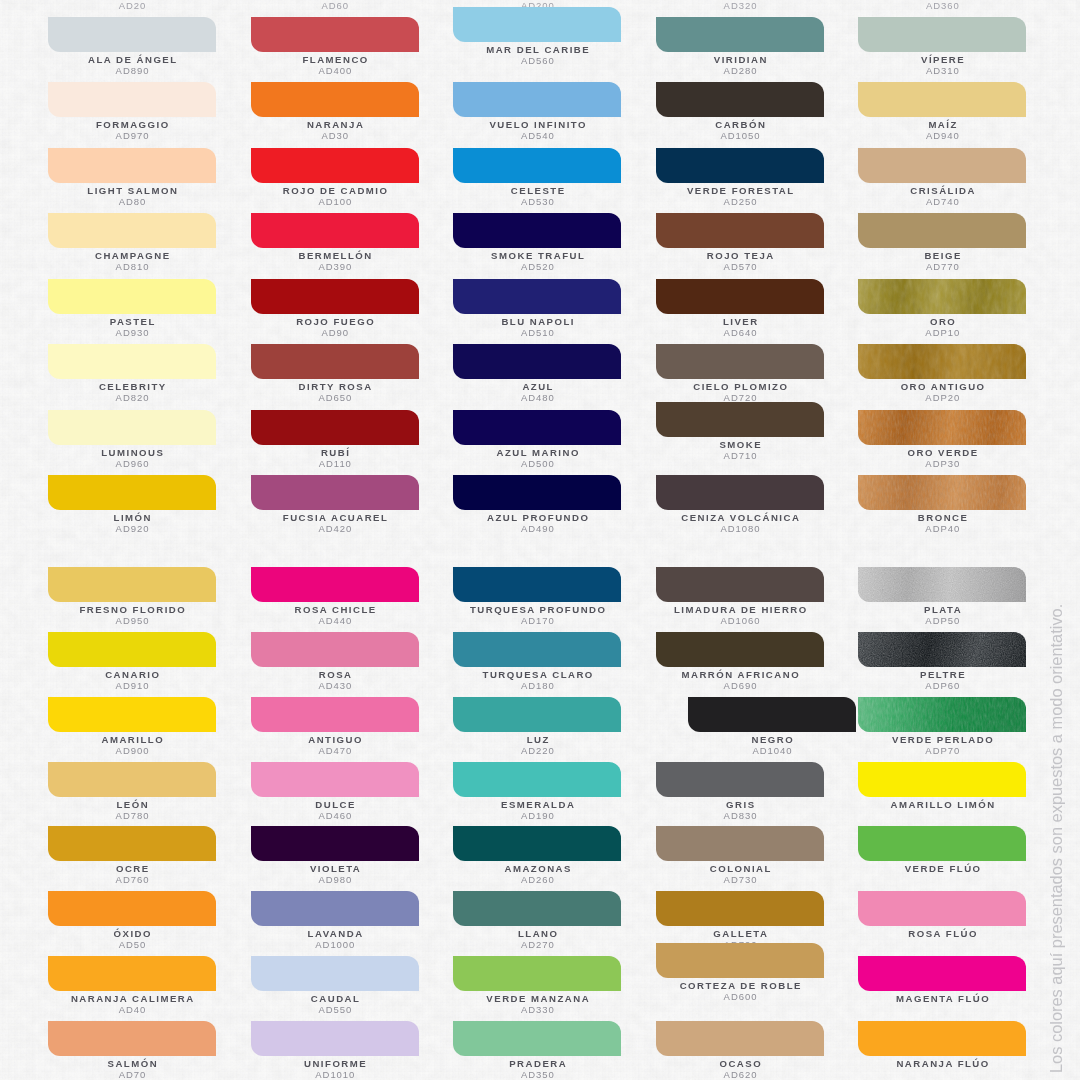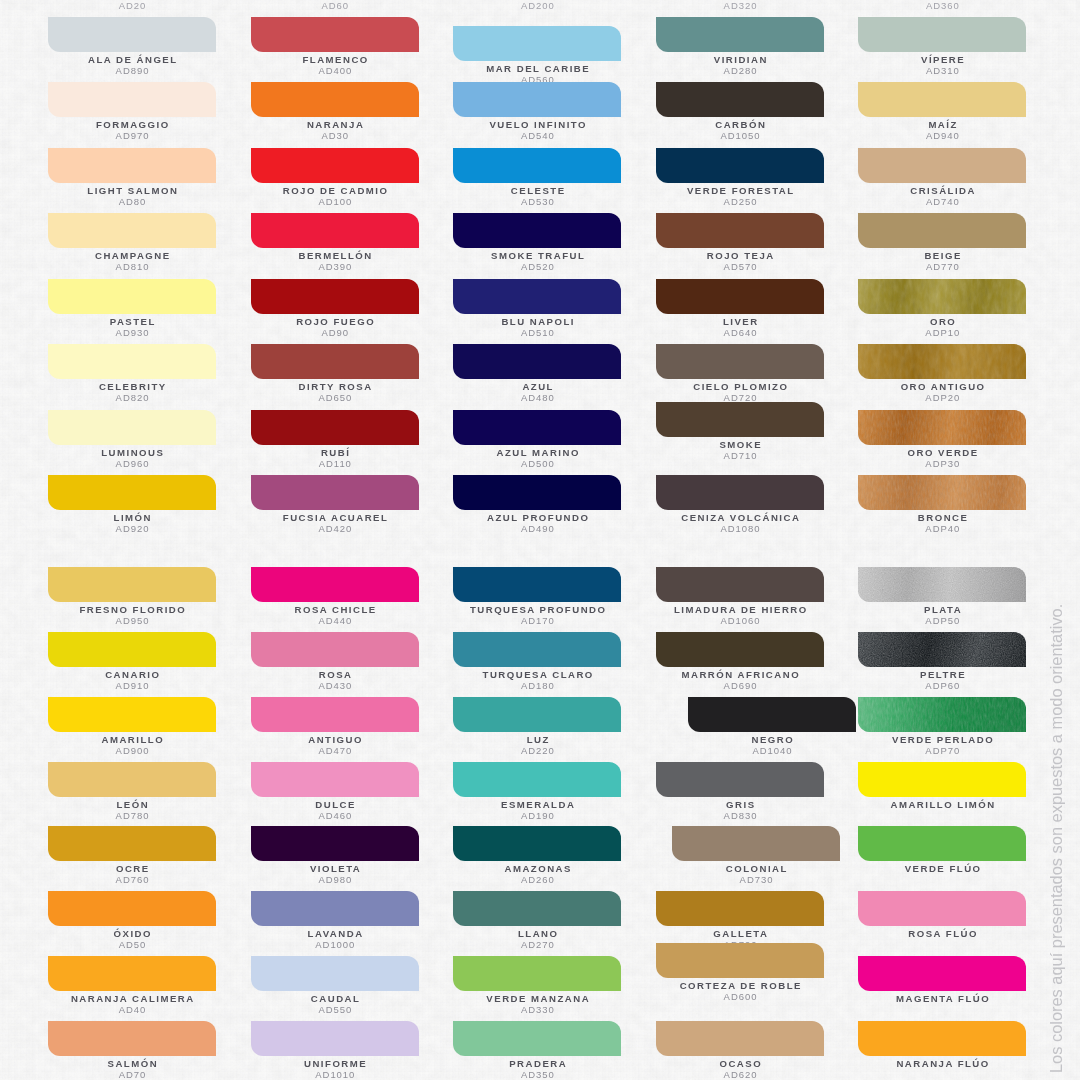--- a/index.html
+++ b/index.html
@@ -268,21 +268,21 @@
 <div class="cell" style="left:250.8px;top:956.2px;width:168px">
 <div class="chip" style="background-color:#c6d5ec"></div>
 <div class="nm">CAUDAL</div>
 <div class="cd">AD550</div>
       </div>
 <div class="cell" style="left:250.8px;top:1021.0px;width:168px">
 <div class="chip" style="background-color:#d3c6e8"></div>
 <div class="nm">UNIFORME</div>
 <div class="cd">AD1010</div>
       </div>
-<div class="cell" style="left:453.4px;top:26px;width:168px">
+<div class="cell" style="left:453.4px;top:7px;width:168px">
 <div class="chip" style="background-color:#8fcde6"></div>
 <div class="nm">MAR DEL CARIBE</div>
 <div class="cd">AD560</div>
       </div>
 <div class="cell" style="left:453.4px;top:82.0px;width:168px">
 <div class="chip" style="background-color:#76b3e1"></div>
 <div class="nm">VUELO INFINITO</div>
 <div class="cd">AD540</div>
       </div>
 <div class="cell" style="left:453.4px;top:147.5px;width:168px">
@@ -408,21 +408,21 @@
 <div class="cell" style="left:688px;top:696.7px;width:168px">
 <div class="chip" style="background-color:#212022"></div>
 <div class="nm">NEGRO</div>
 <div class="cd">AD1040</div>
       </div>
 <div class="cell" style="left:656px;top:761.6px;width:168px">
 <div class="chip" style="background-color:#606164"></div>
 <div class="nm">GRIS</div>
 <div class="cd">AD830</div>
       </div>
-<div class="cell" style="left:672px;top:826.4px;width:168px">
+<div class="cell" style="left:656px;top:826.4px;width:168px">
 <div class="chip" style="background-color:#95816d"></div>
 <div class="nm">COLONIAL</div>
 <div class="cd">AD730</div>
       </div>
 <div class="cell" style="left:656px;top:891.3px;width:168px">
 <div class="chip" style="background-color:#ae7d1d"></div>
 <div class="nm">GALLETA</div>
 <div class="cd">AD790</div>
       </div>
 <div class="cell" style="left:656px;top:943px;width:168px">

